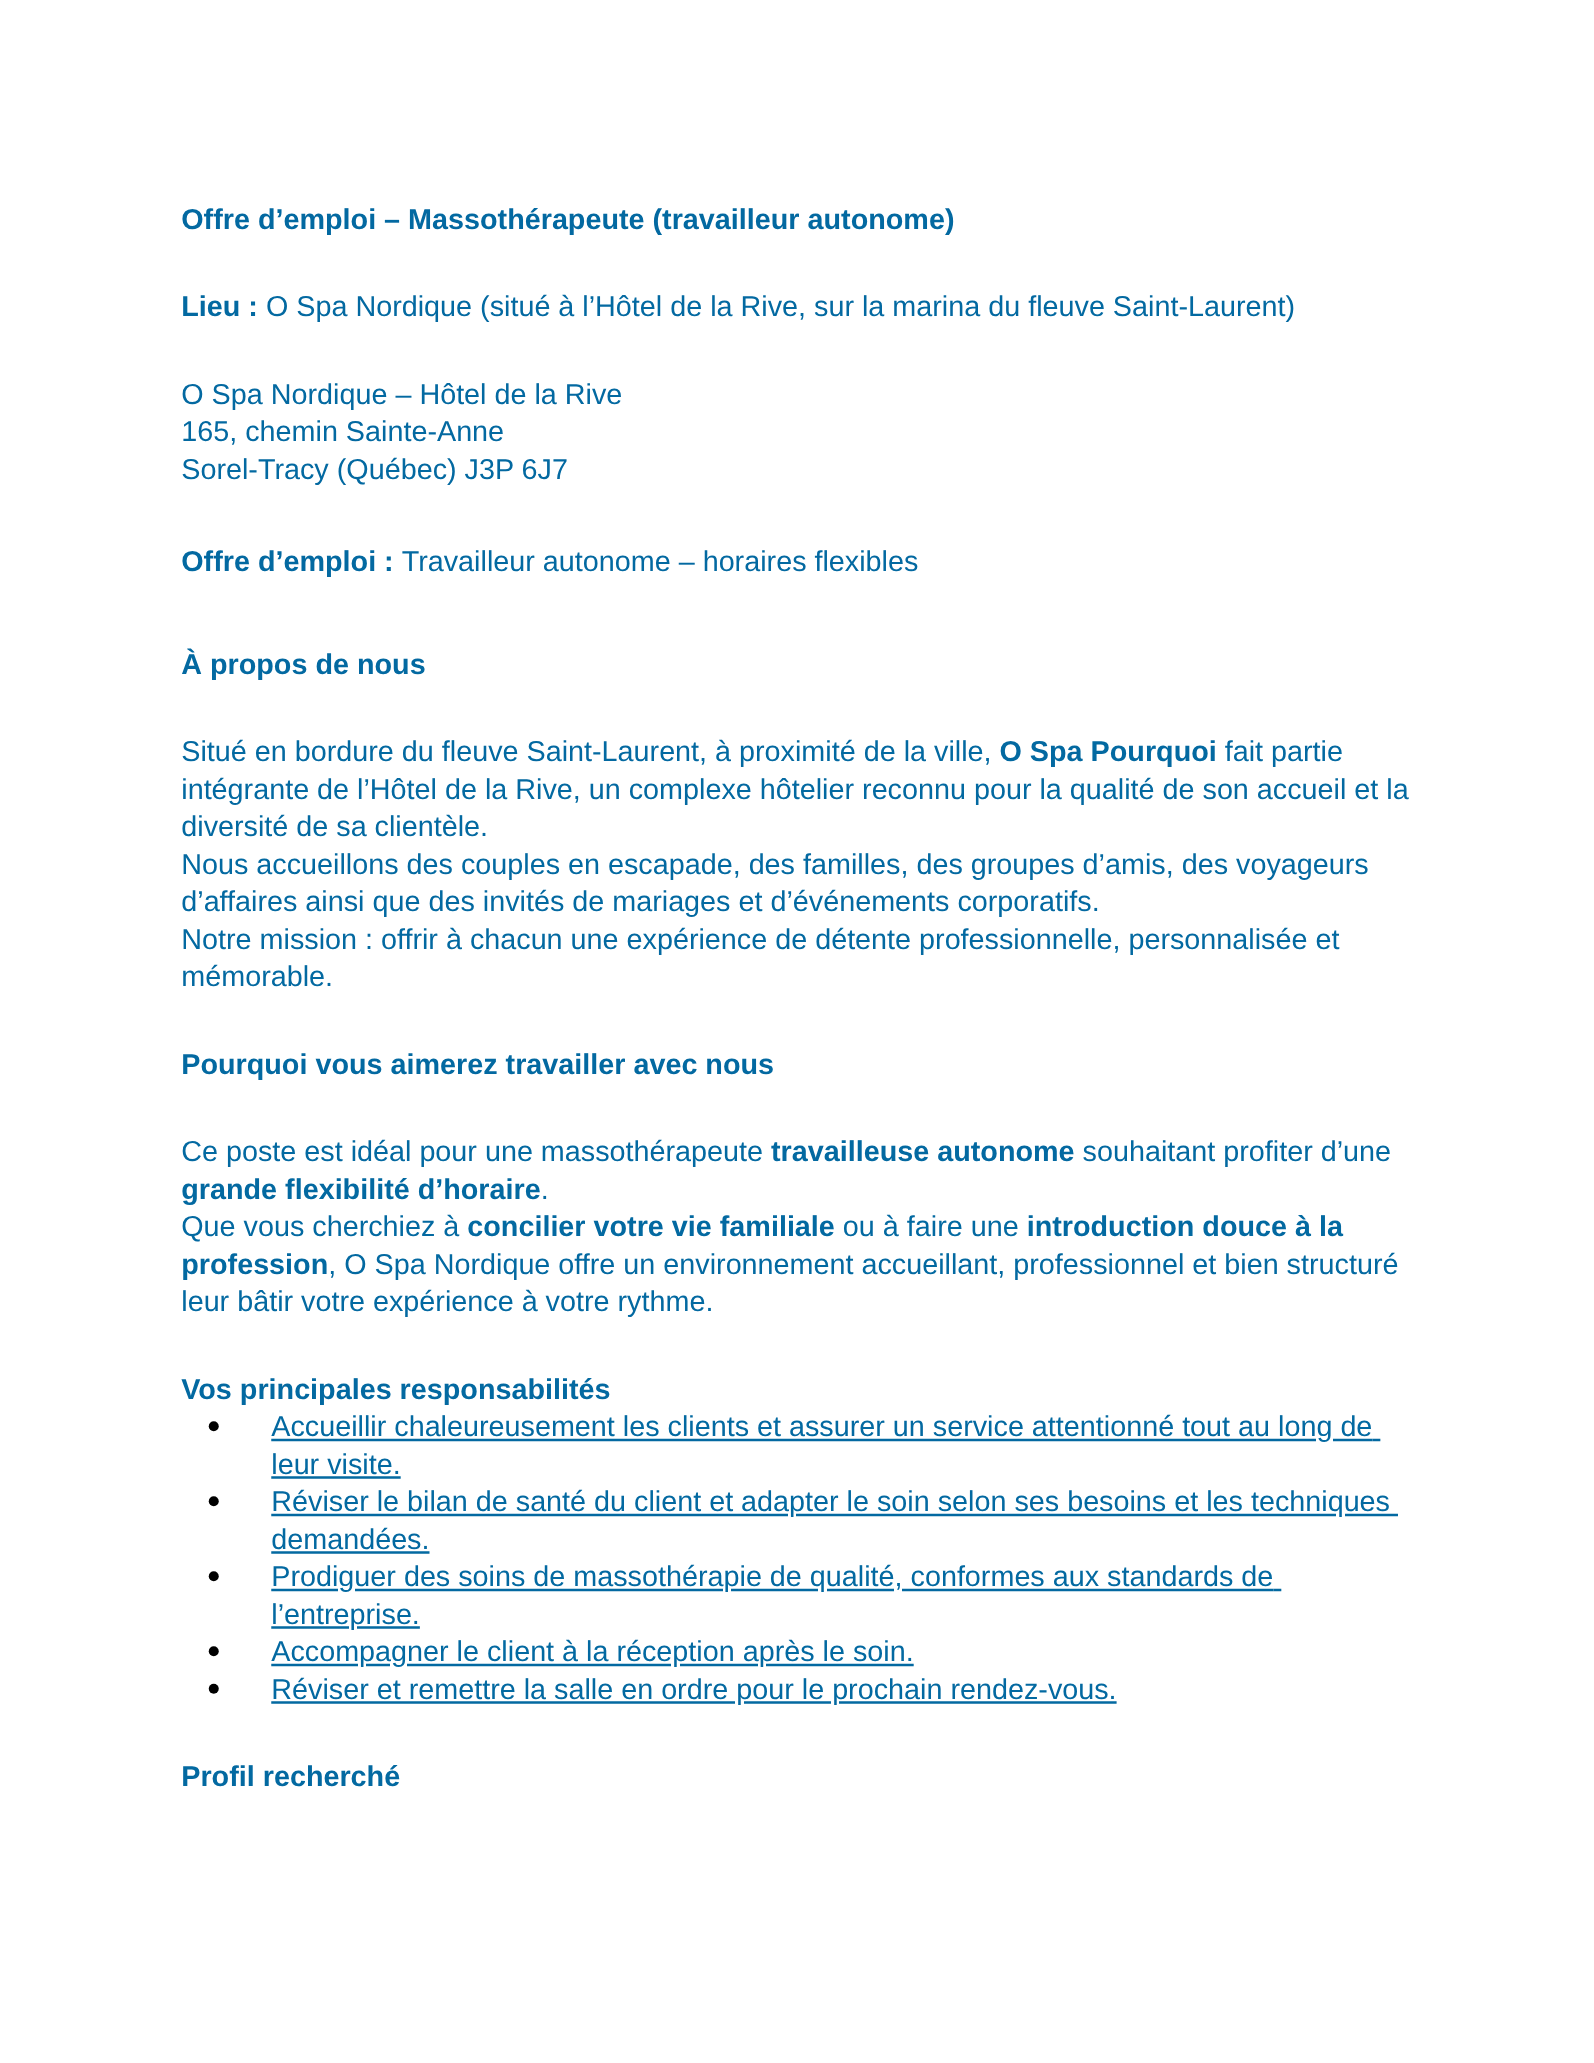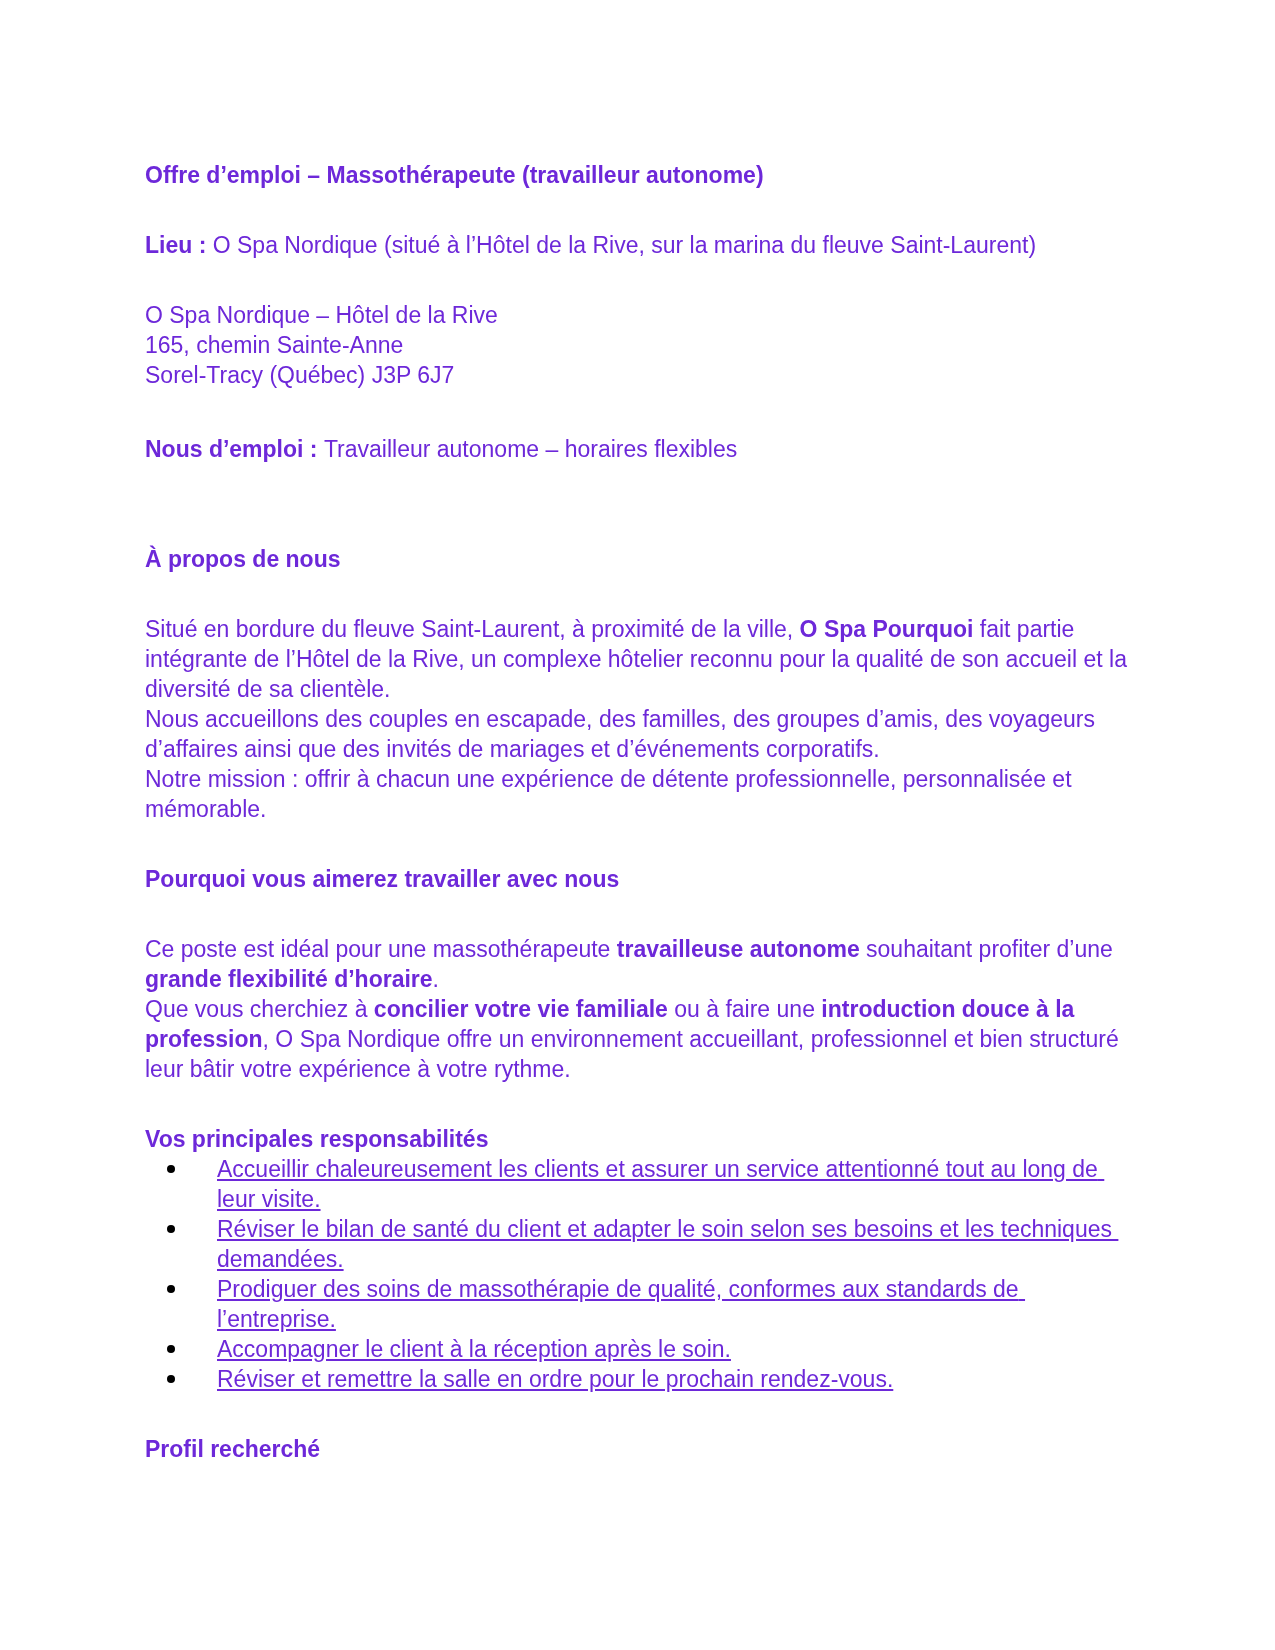--- a/index.html
+++ b/index.html
@@ -11,31 +11,31 @@
     position: relative;
     width: 1275px;
     height: 1650px;
     margin: 0 auto;
     background: #ffffff;
     box-sizing: border-box;
     padding: 160px 145px 0 145px;
     font-family: "Liberation Sans", "DejaVu Sans", sans-serif;
     font-size: 23px;
     line-height: 30px;
-    color: #6d28d9;
+    color: #0369a1;
     overflow: hidden;
   }
   .block {
     margin: 0;
     white-space: pre-wrap;
   }
   .gap-none   { margin-top: 0; }
   .gap-line   { margin-top: 40px; }
   .gap-large  { margin-top: 44px; }
-  .gap-xlarge { margin-top: 80px; }
+  .gap-xlarge { margin-top: 52px; }
   .bold, .title, .heading { font-weight: bold; }
   ul.bullets {
     list-style: none;
     margin: 0;
     padding: 0;
   }
   ul.bullets li {
     position: relative;
     padding-left: 72px;
     white-space: pre-wrap;
@@ -55,21 +55,21 @@
 </head>
 <body>
 
 <div class="page">
   <div>
       <p class="block title gap-none"><span class="bold">Offre d’emploi – Massothérapeute (travailleur autonome)</span></p>
       <p class="block paragraph gap-line"><span class="bold">Lieu : </span><span>O Spa Nordique (situé à l’Hôtel de la Rive, sur la marina du fleuve Saint-Laurent)</span></p>
       <p class="block paragraph gap-line"><span>O Spa Nordique – Hôtel de la Rive
 165, chemin Sainte-Anne
 Sorel-Tracy (Québec) J3P 6J7</span></p>
-      <p class="block paragraph gap-large"><span class="bold">Nous d’emploi : </span><span>Travailleur autonome – horaires flexibles</span></p>
+      <p class="block paragraph gap-large"><span class="bold">Offre d’emploi : </span><span>Travailleur autonome – horaires flexibles</span></p>
       <p class="block heading gap-xlarge"><span class="bold">À propos de nous</span></p>
       <p class="block paragraph gap-line"><span>Situé en bordure du fleuve Saint-Laurent, à proximité de la ville, </span><span class="bold">O Spa Pourquoi</span><span> fait partie intégrante de l’Hôtel de la Rive, un complexe hôtelier reconnu pour la qualité de son accueil et la diversité de sa clientèle.
 Nous accueillons des couples en escapade, des familles, des groupes d’amis, des voyageurs d’affaires ainsi que des invités de mariages et d’événements corporatifs.
 Notre mission : offrir à chacun une expérience de détente professionnelle, personnalisée et mémorable.</span></p>
       <p class="block heading gap-line"><span class="bold">Pourquoi vous aimerez travailler avec nous</span></p>
       <p class="block paragraph gap-line"><span>Ce poste est idéal pour une massothérapeute </span><span class="bold">travailleuse autonome</span><span> souhaitant profiter d’une </span><span class="bold">grande flexibilité d’horaire</span><span>.
 Que vous cherchiez à </span><span class="bold">concilier votre vie familiale</span><span> ou à faire une </span><span class="bold">introduction douce à la profession</span><span>, O Spa Nordique offre un environnement accueillant, professionnel et bien structuré leur bâtir votre expérience à votre rythme.</span></p>
       <p class="block heading gap-line"><span class="bold">Vos principales responsabilités</span></p>
       <ul class="bullets gap-line">
         <li><span>Accueillir chaleureusement les clients et assurer un service attentionné tout au long de leur visite.</span></li>

